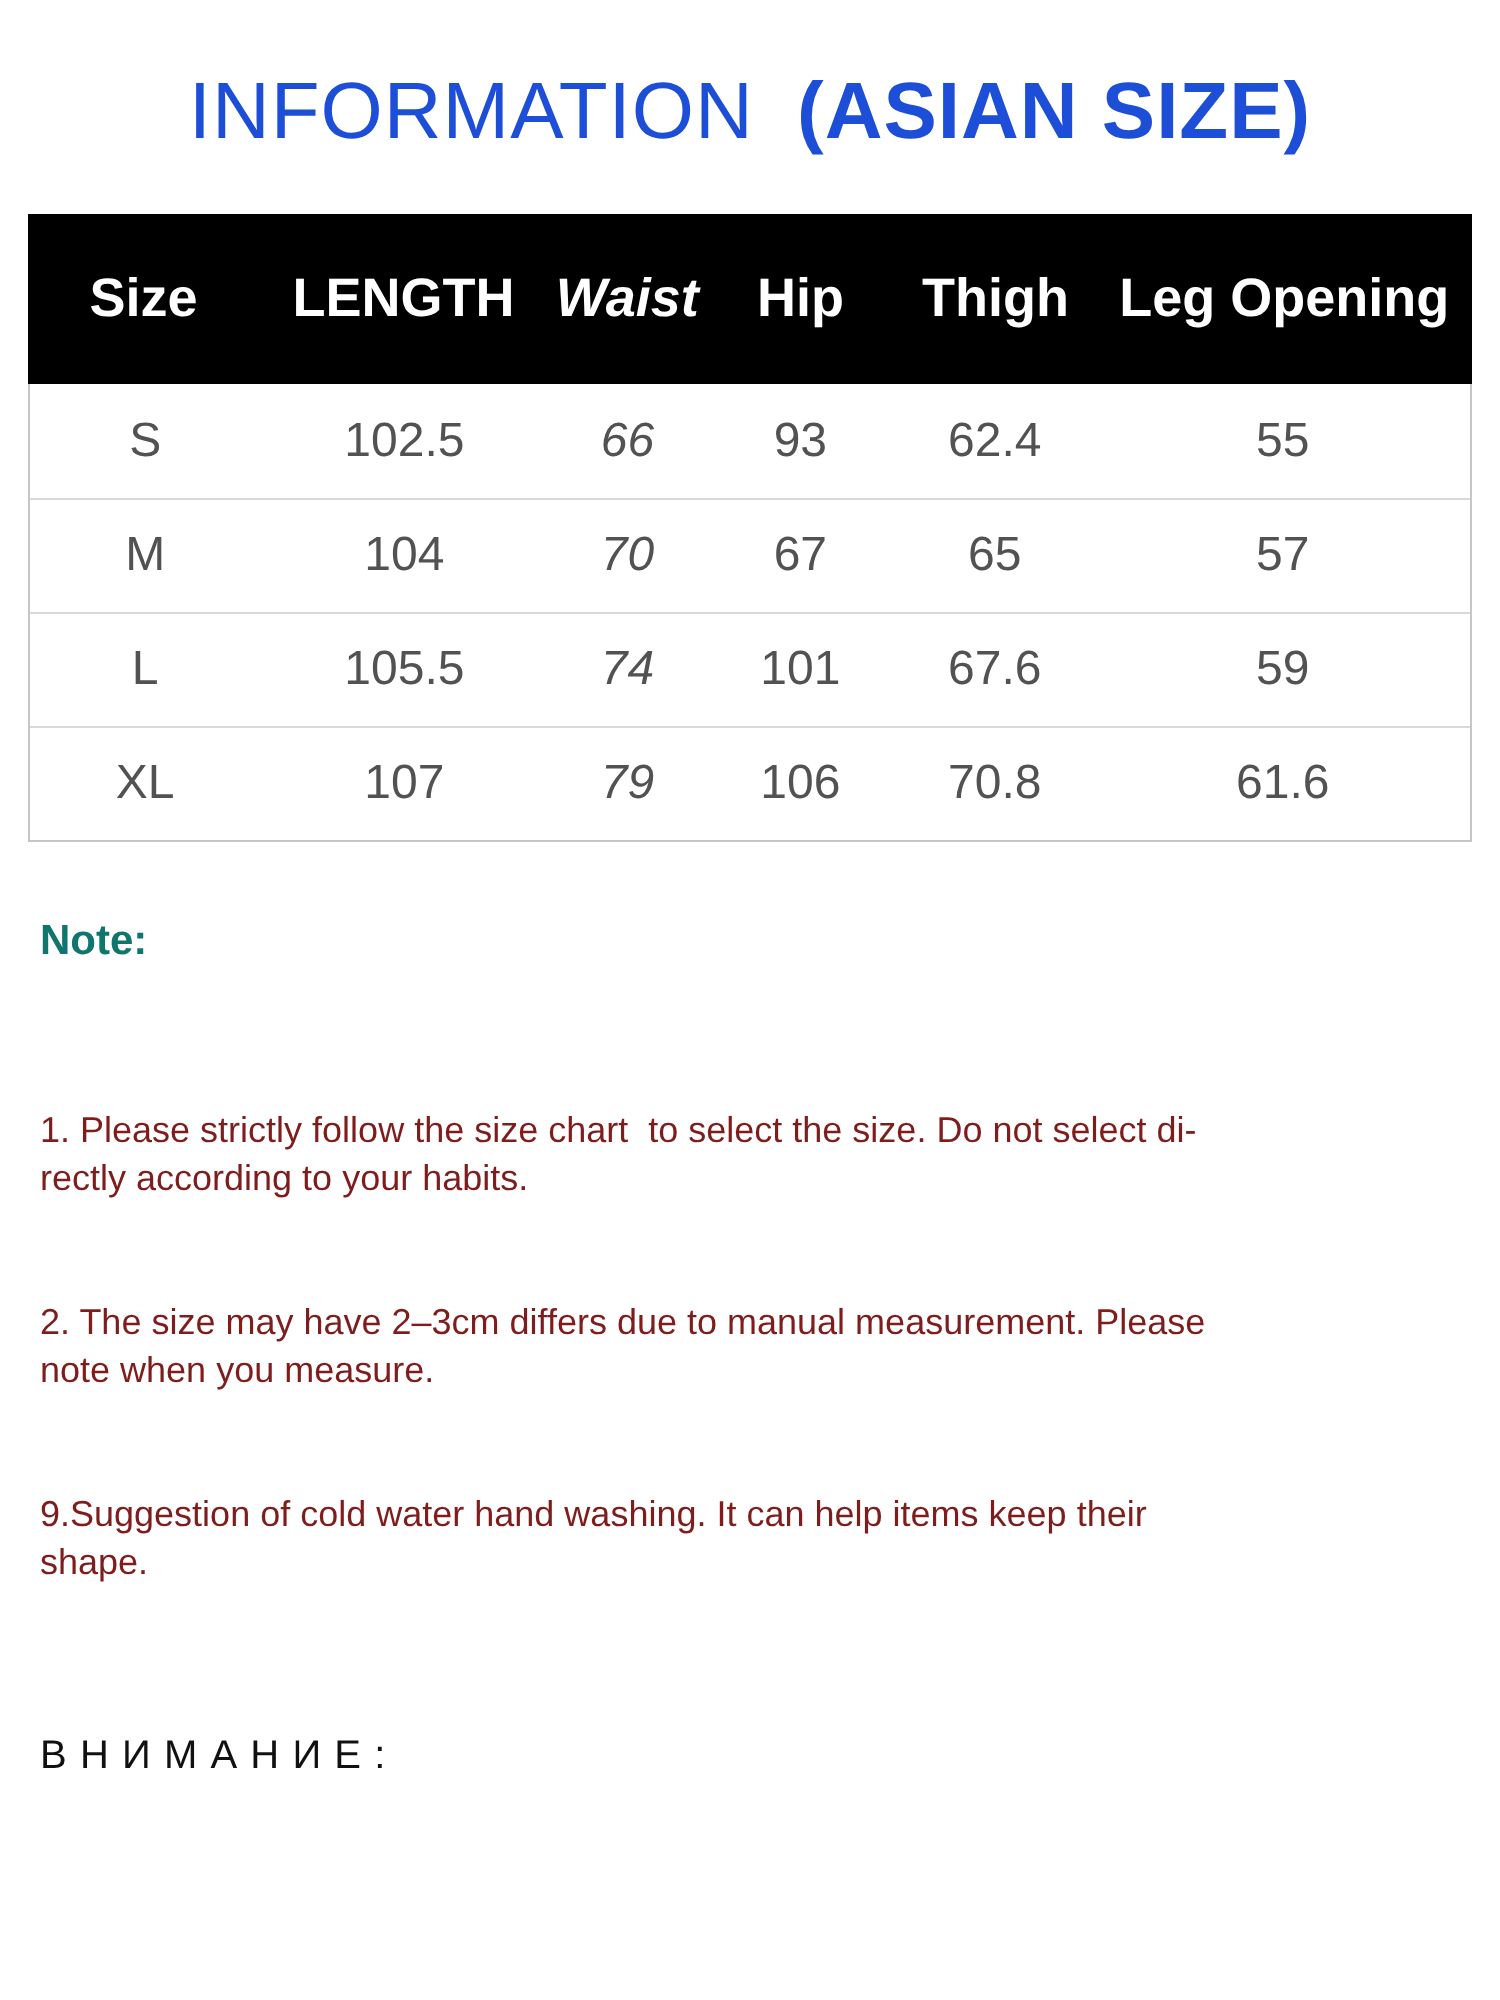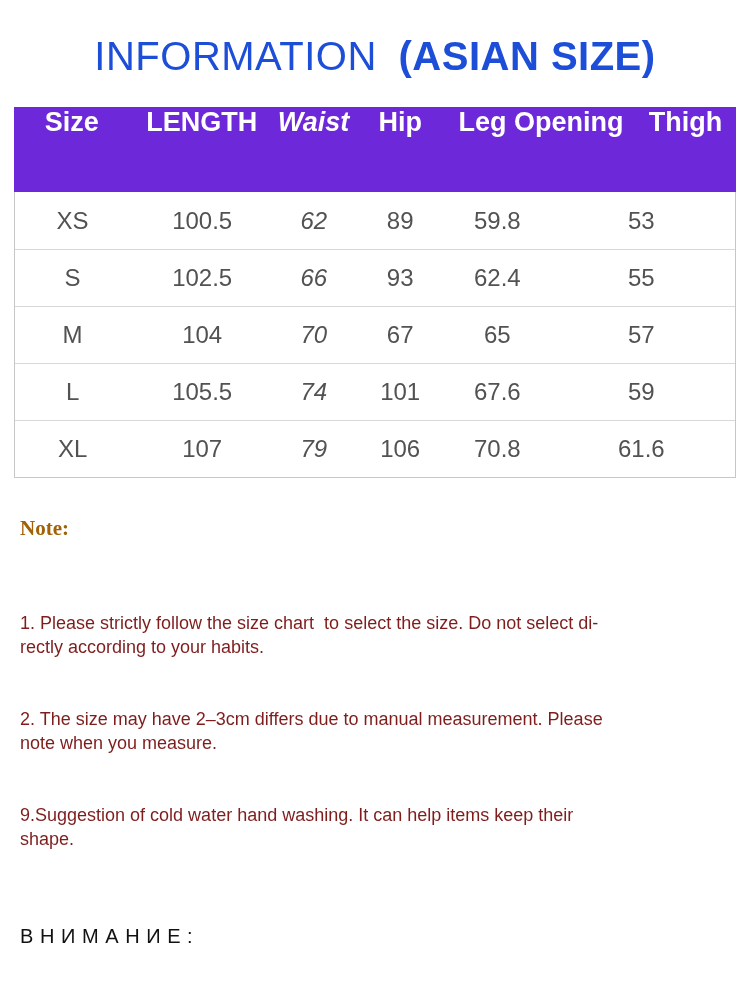--- a/index.html
+++ b/index.html
@@ -20,23 +20,23 @@
     color: #1d4ed8;
     letter-spacing: 0.5px;
     white-space: nowrap;
   }
   .title .t-regular { font-weight: 400; }
   .title .t-bold { font-weight: 700; margin-left: 10px; }
 
   
   .size-table { margin: 28px 14px 0 14px; }
   .thead {
-    display: flex; 
+    display: flex; align-items: center;
     height: 85px;
-    background: #6d28d9;
+    background: #000000;
   }
   .thead .cell {
     color: #ffffff;
     font-size: 27px;
     font-weight: 600;
     text-align: center;
     white-space: nowrap;
   }
   .tbody { border: 1px solid #c6c6c6; border-top: none; }
   .trow {
@@ -53,22 +53,21 @@
   .c3 { width: 13%; }
   .c4 { width: 14%; }
   .c5 { width: 26%; }
 
   
   .content { margin: 0 20px; }
   .note-heading {
     margin-top: 38px;
     font-size: 21px;
     font-weight: 700;
-    color: #a16207;
-    font-family: Liberation Serif, serif;
+    color: #0f766e;
   }
   .note-text {
     margin-top: 22px;
     font-size: 18px;
     line-height: 24px;
     color: #7f1d1d;
     white-space: pre-wrap;
   }
   .note-text p { margin: 0; }
   .attention-heading {
@@ -88,33 +87,25 @@
     <span class="t-regular">INFORMATION</span>
     <span class="t-bold">(ASIAN SIZE)</span>
   </h1>
 
   <div class="size-table">
     <div class="thead">
       <div class="cell c0">Size</div>
       <div class="cell c1">LENGTH</div>
       <div class="cell c2">Waist</div>
       <div class="cell c3">Hip</div>
+      <div class="cell c4">Thigh</div>
       <div class="cell c5">Leg Opening</div>
-      <div class="cell c4">Thigh</div>
     </div>
     <div class="tbody">
 
-      <div class="trow">
-        <div class="cell c0">XS</div>
-        <div class="cell c1">100.5</div>
-        <div class="cell c2">62</div>
-        <div class="cell c3">89</div>
-        <div class="cell c4">59.8</div>
-        <div class="cell c5">53</div>
-      </div>
 
       <div class="trow">
         <div class="cell c0">S</div>
         <div class="cell c1">102.5</div>
         <div class="cell c2">66</div>
         <div class="cell c3">93</div>
         <div class="cell c4">62.4</div>
         <div class="cell c5">55</div>
       </div>
 

